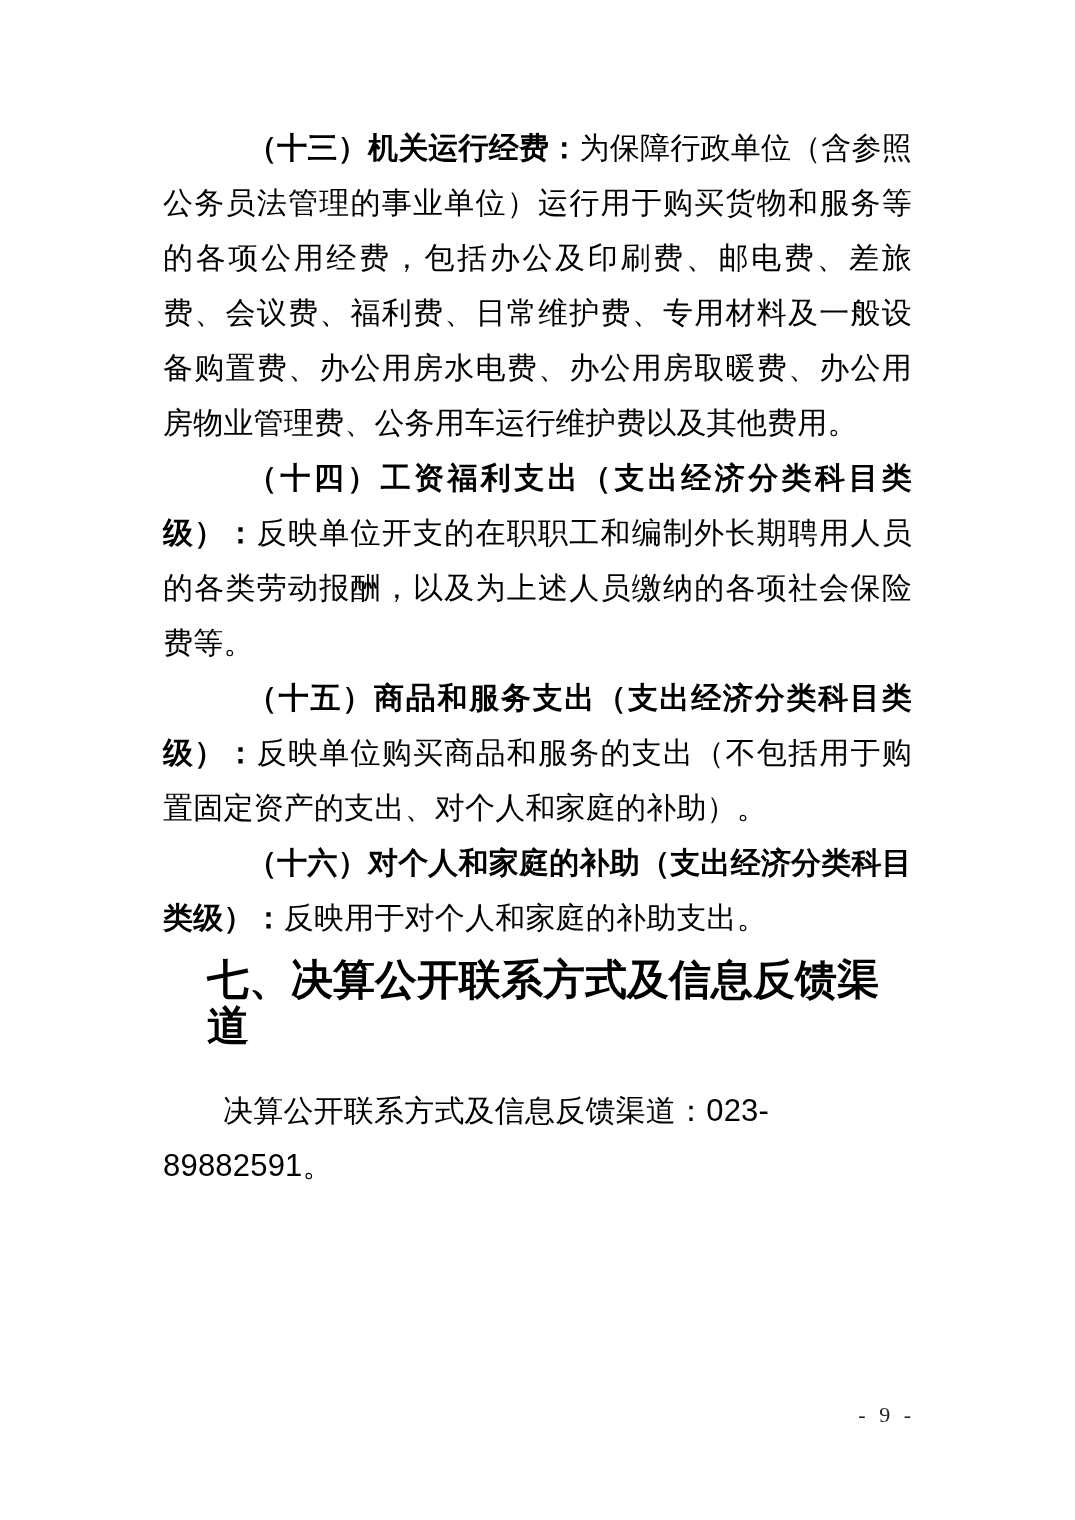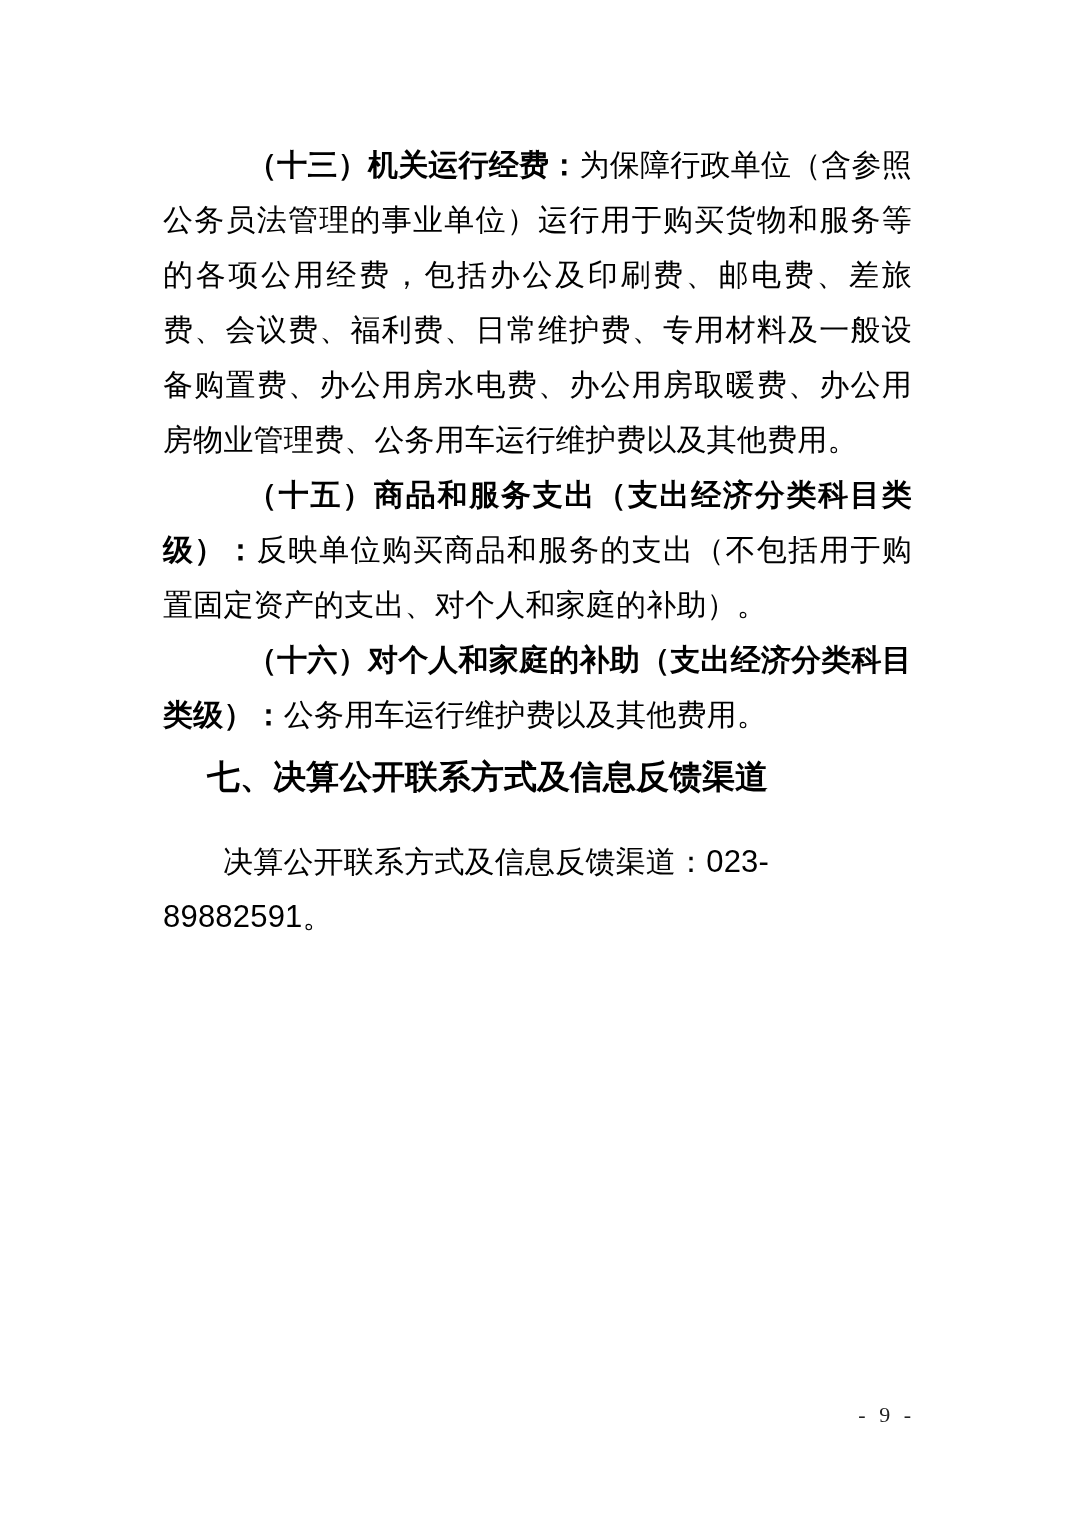--- a/index.html
+++ b/index.html
@@ -13,41 +13,41 @@
     width: 1075px;
     height: 1520px;
     margin: 0 auto;
     background: #ffffff;
     color: #000000;
     overflow: hidden;
     box-sizing: border-box;
   }
   .content {
     position: absolute;
-    top: 137px;
+    top: 120px;
     left: 163px;
     right: 163px;
   }
   .para {
     margin: 0;
     font-size: 30px;
     line-height: 55px;
     text-align: justify;
     text-indent: 2.8em;
     letter-spacing: 0.2px;
   }
   .para .lead {
     font-weight: bold;
   }
   .section-heading {
     margin: 12px 0 0 0;
     padding-left: 44px;
     font-family: "Liberation Sans", "DejaVu Sans", sans-serif;
     font-weight: bold;
-    font-size: 33px;
+    font-size: 42px;
     line-height: 46px;
     color: #000000;
   }
   .contact {
     margin: 34px 0 0 0;
     font-size: 30px;
     line-height: 55px;
     text-indent: 2em;
     letter-spacing: 0.2px;
   }
@@ -66,24 +66,25 @@
   }
 </style>
 </head>
 <body>
 
 <div class="page">
   <div class="content">
 
     <p class="para"><span class="lead">（十三）机关运行经费：</span><span>为保障行政单位（含参照公务员法管理的事业单位）运行用于购买货物和服务等的各项公用经费，包括办公及印刷费、邮电费、差旅费、会议费、福利费、日常维护费、专用材料及一般设备购置费、办公用房水电费、办公用房取暖费、办公用房物业管理费、公务用车运行维护费以及其他费用。</span></p>
 
+    <p class="para"><span class="lead">（十四）工资福利支出（支出经济分类科目类级）：</span><span>反映单位开支的在职职工和编制外长期聘用人员的各类劳动报酬，以及为上述人员缴纳的各项社会保险费等。</span></p>
 
     <p class="para"><span class="lead">（十五）商品和服务支出（支出经济分类科目类级）：</span><span>反映单位购买商品和服务的支出（不包括用于购置固定资产的支出、对个人和家庭的补助）。</span></p>
 
-    <p class="para"><span class="lead">（十六）对个人和家庭的补助（支出经济分类科目类级）：</span><span>公务用车运行维护费以及其他费用。</span></p>
+    <p class="para"><span class="lead">（十六）对个人和家庭的补助（支出经济分类科目类级）：</span><span>反映用于对个人和家庭的补助支出。</span></p>
 
 
     <h2 class="section-heading">七、决算公开联系方式及信息反馈渠道</h2>
 
     <p class="contact"><span>决算公开联系方式及信息反馈渠道：</span><span class="phone">023-89882591</span><span>。</span></p>
 
   </div>
 
   <div class="page-number">- 9 -</div>
 </div>

